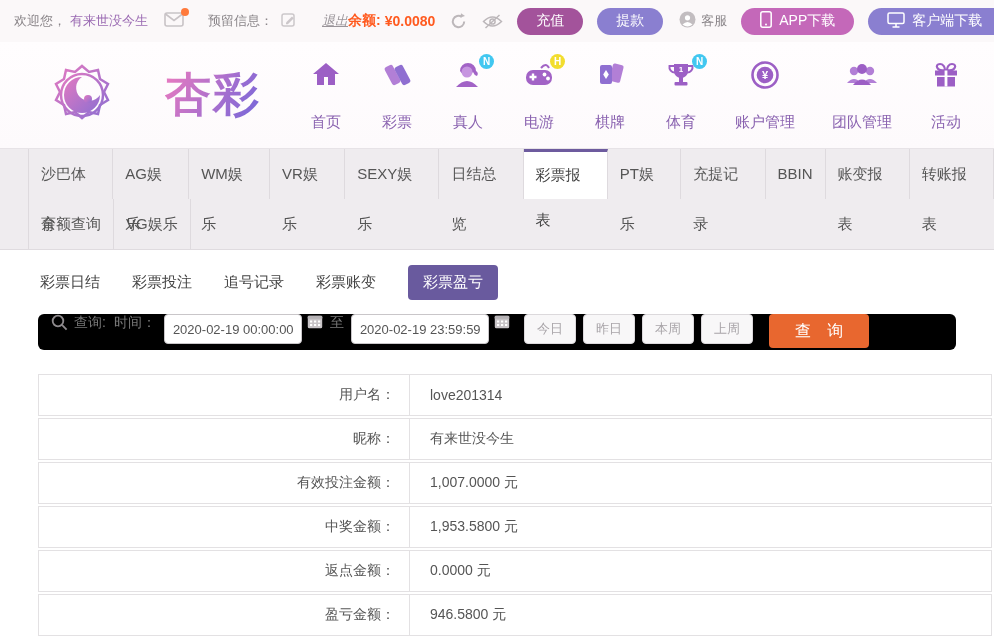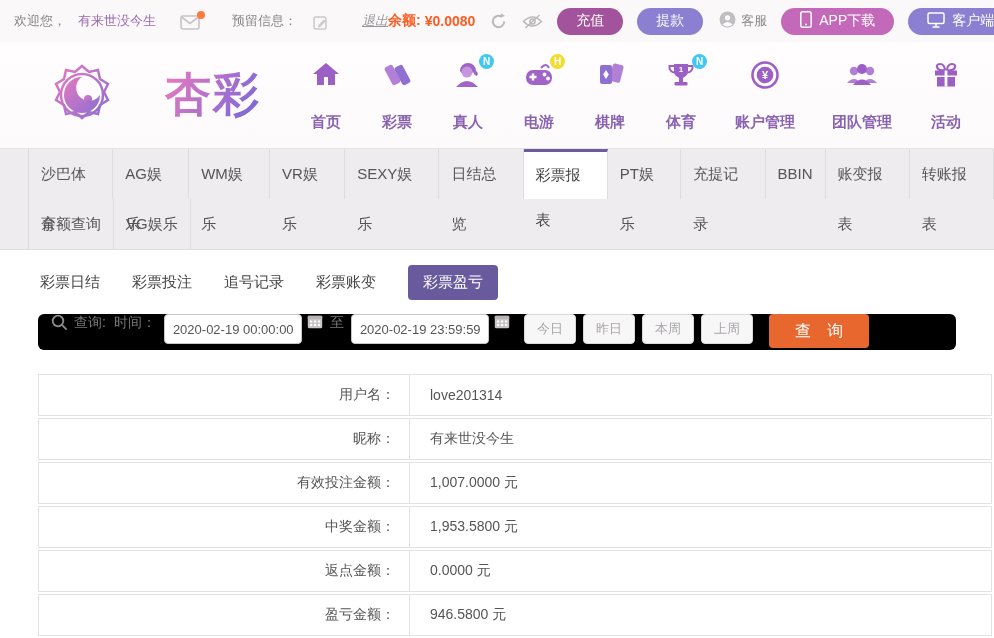--- a/index.html
+++ b/index.html
@@ -2,21 +2,21 @@
 <html><head>
 <meta charset="utf-8">
 <style>
   * { margin:0; padding:0; box-sizing:border-box; }
   html,body { width:994px; height:638px; overflow:hidden; background:#fff;
     font-family:"Liberation Sans", sans-serif; }
 
   
   .topbar { height:42px; background:#fbf8f9; display:flex; align-items:center;
     padding:0 0 0 14px; font-size:13px; color:#8a8589; white-space:nowrap; overflow:hidden; }
-  .tb-left { display:flex; align-items:flex-end; gap:12px; }
+  .tb-left { display:flex; align-items:flex-start; gap:4px; }
   .username { color:#9b6bb3; }
   .mail-wrap { position:relative; margin:0 10px 0 12px; display:inline-flex; cursor:pointer; }
   .mail-dot { position:absolute; top:-4px; right:-5px; width:8px; height:8px;
     border-radius:50%; background:#ff7a3c; }
   .reserved { margin-left:10px; }
   .edit-ic { margin:0 4px; display:inline-flex; cursor:pointer; }
   .logout { font-style:italic; text-decoration:underline; color:#9a959a; cursor:pointer; margin-left:18px; }
 
   .tb-right { margin-left:auto; display:flex; align-items:center; }
   .balance { color:#ff5a1f; font-weight:bold; font-size:14px; }
@@ -34,21 +34,21 @@
   
   .navband { height:106px; display:flex; align-items:center; padding-left:50px;
     background:linear-gradient(#fffdfe,#fdfafc); }
   .logo { display:flex; align-items:center; gap:10px; cursor:pointer; }
   .logo-text { font-size:46px; font-weight:bold; letter-spacing:2px;
     background:linear-gradient(120deg,#e279c1 10%,#7b68d8 90%);
     -webkit-background-clip:text; background-clip:text; color:transparent;margin-left:41px; }
   .mainnav { display:flex; margin-left:48px; gap:37px; }
   .nav-item { text-align:center; cursor:pointer; }
   .nav-ic { position:relative; width:34px; height:32px; margin:0 auto; }
-  .nav-label { font-size:15px; color:#8a63b0; margin-top:22px;font-weight:bold; }
+  .nav-label { font-size:15px; color:#8a63b0; margin-top:22px; }
   .badge { position:absolute; top:-5px; right:-9px; width:15px; height:15px; border-radius:50%;
     color:#fff; font-size:10px; font-weight:bold; display:flex; align-items:center; justify-content:center; }
   .badge-n { background:#41c7f0; }
   .badge-h { background:#f2dd2e; }
 
   
   .tabbar { background:#efecef; border-top:1px solid #e7e3e7; border-bottom:1px solid #dfdbdf;
     padding-left:28px; }
   .tabrow { display:flex; }
   .tab { height:50px; line-height:50px; padding:0 12px; font-size:15px; color:#555;

